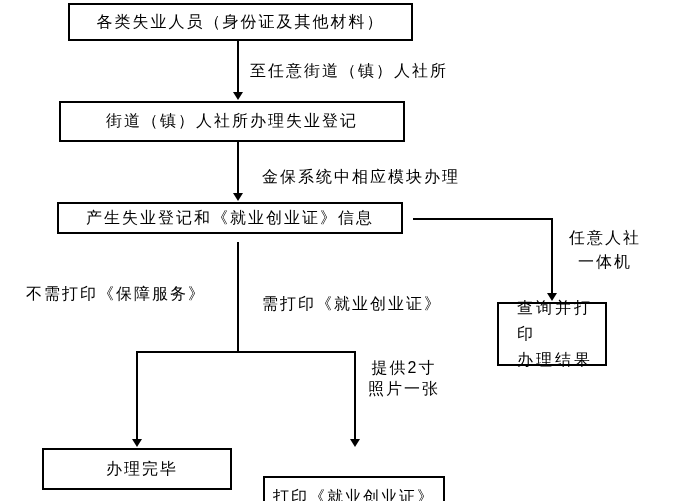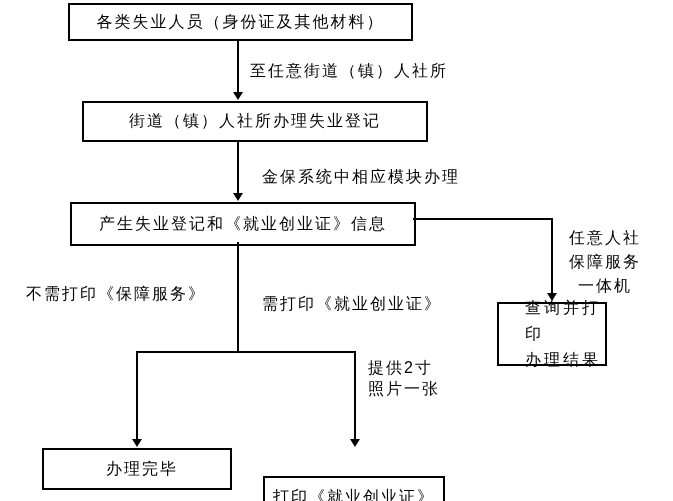--- a/index.html
+++ b/index.html
@@ -7,63 +7,62 @@
     position:relative; width:673px; height:501px; background:#ffffff;
     font-family:"Liberation Sans", sans-serif; color:#000; overflow:hidden;
   }
   .box {
     position:absolute; border:2px solid #000; background:#fff; box-sizing:border-box;
     display:flex; align-items:center; justify-content:center;
     font-size:16px; letter-spacing:2px; text-align:center;
   }
   .box-multiline {
     flex-direction:column; align-items:flex-start; justify-content:center;
-    padding-left:26px; line-height:26px; letter-spacing:3px; text-align:left;
+    padding-left:18px; line-height:26px; letter-spacing:3px; text-align:left;
   }
   .vline, .hline { position:absolute; background:#000; }
   .arrow-down {
     position:absolute; width:0; height:0;
     border-left:5px solid transparent; border-right:5px solid transparent;
     border-top:8px solid #000;
   }
-  .lbl { position:absolute; font-size:16px; letter-spacing:2px; white-space:nowrap; }
+  .lbl { position:absolute; font-size:16px; letter-spacing:2px; white-space:nowrap;text-align:center; }
   .lbl-stack { line-height:21px; white-space:nowrap; }
   .lbl-kiosk { text-align:center; line-height:24px; }
 </style>
 </head>
 <body>
 
 <div class="canvas">
 
   <div class="box" style="left:68px; top:3px; width:345px; height:38px;">
     <span>各类失业人员（身份证及其他材料）</span>
   </div>
 
   <div class="vline" style="left:237px; top:41px; width:2px; height:51px;"></div>
   <div class="arrow-down" style="left:233px; top:92px;"></div>
   <div class="lbl" style="left:250px; top:61px;">至任意街道（镇）人社所</div>
 
-  <div class="box" style="left:82px; top:101px; width:346px; height:41px;">
+  <div class="box" style="left:59px; top:101px; width:346px; height:41px;">
     <span>街道（镇）人社所办理失业登记</span>
   </div>
 
   <div class="vline" style="left:237px; top:142px; width:2px; height:52px;"></div>
   <div class="arrow-down" style="left:233px; top:193px;"></div>
   <div class="lbl" style="left:262px; top:167px;">金保系统中相应模块办理</div>
 
-  <div class="box" style="left:70px; top:202px; width:346px; height:44px;">
+  <div class="box" style="left:57px; top:202px; width:346px; height:32px;">
     <span>产生失业登记和《就业创业证》信息</span>
   </div>
 
   <div class="hline" style="left:413px; top:218px; width:140px; height:2px;"></div>
   <div class="vline" style="left:551px; top:218px; width:2px; height:76px;"></div>
   <div class="arrow-down" style="left:547px; top:293px;"></div>
   <div class="lbl lbl-kiosk" style="left:565px; top:226px; width:80px;font-family:Liberation Serif, serif;">
     <div>任意人社</div>
-    <div>保障服务</div>
     <div>一体机</div>
   </div>
 
   <div class="box box-multiline" style="left:497px; top:302px; width:110px; height:64px;">
     <span>查询并打印</span>
     <span>办理结果</span>
   </div>
 
   <div class="vline" style="left:237px; top:242px; width:2px; height:111px;"></div>
   <div class="lbl" style="left:26px; top:284px;">不需打印《保障服务》</div>

